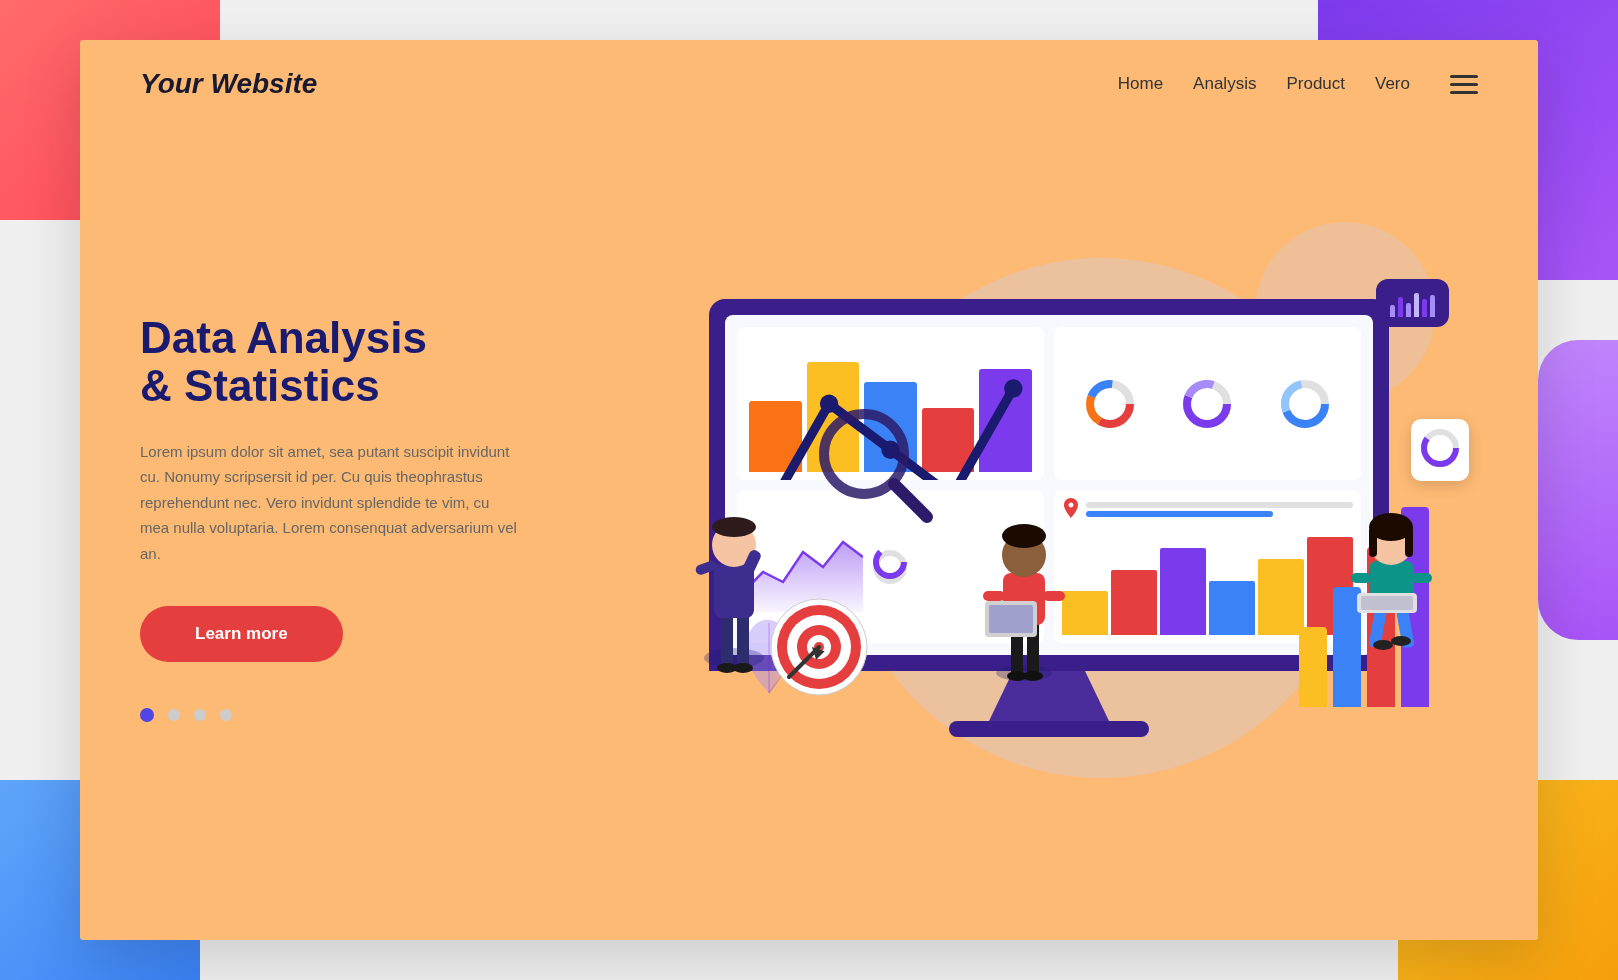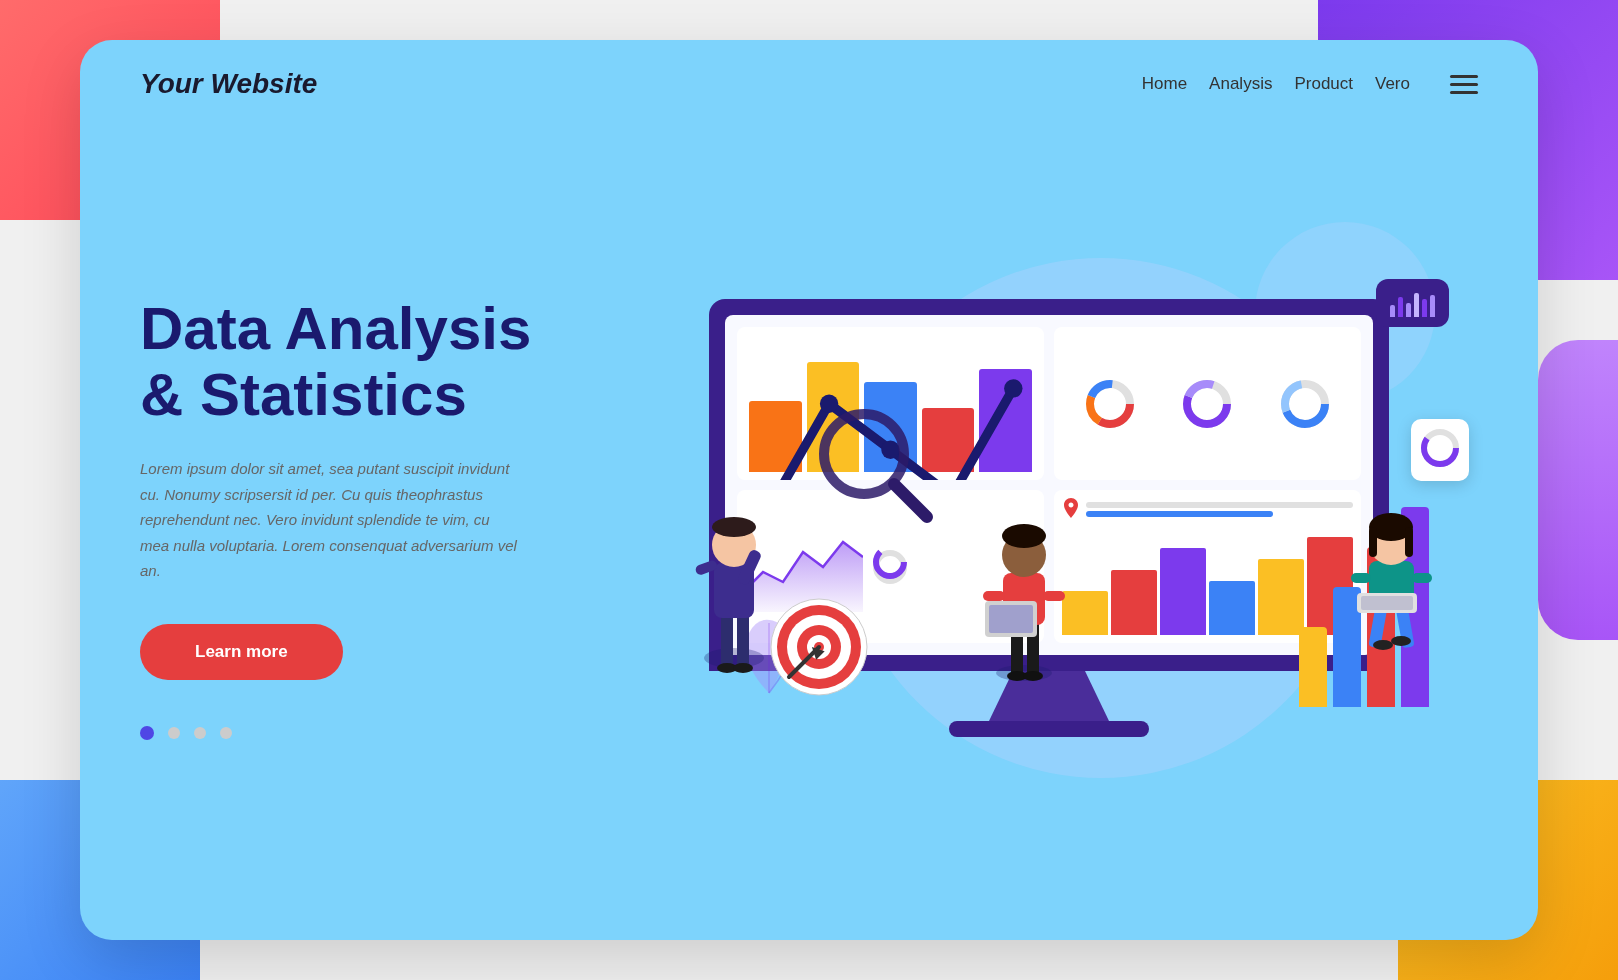--- a/index.html
+++ b/index.html
@@ -52,22 +52,22 @@
       width: 80px; height: 300px;
       background: linear-gradient(180deg, #c084fc, #a855f7);
       border-radius: 40px 0 0 40px;
       z-index: 0;
     }
 
     
     .main-card {
       position: absolute;
       top: 40px; left: 80px; right: 80px; bottom: 40px;
-      background: #7dd3fc;
-      border-radius: 32px;
+      background: #fdba74;
+      border-radius: 3px;
       z-index: 1;
       overflow: hidden;
       box-shadow: 0 20px 60px rgba(0,0,0,0.15);
     }
 
     
     .navbar {
       display: flex;
       align-items: center;
       padding: 28px 60px;
@@ -77,21 +77,21 @@
     .brand {
       font-size: 28px;
       font-weight: 800;
       color: #1a1a2e;
       margin-right: auto;
       font-style: italic;
     }
     .nav-links {
       display: flex;
       align-items: center;
-      gap: 22px;
+      gap: 30px;
       list-style: none;
     }
     .nav-links li a {
       text-decoration: none;
       color: #333;
       font-size: 17px;
       font-weight: 500;
     }
     .hamburger {
       margin-left: 40px;
@@ -115,33 +115,32 @@
       padding: 20px 60px 40px 60px;
       height: calc(100% - 100px);
     }
 
     
     .hero-left {
       flex: 0 0 480px;
       padding-right: 40px;
     }
     .hero-title {
-      font-size: 60px;
+      font-size: 44px;
       font-weight: 900;
       color: #1a1a6e;
       line-height: 1.1;
       margin-bottom: 28px;
     }
     .hero-description {
       font-size: 15px;
       color: #666;
       line-height: 1.7;
       margin-bottom: 40px;
       max-width: 380px;
-      font-style: italic;
     }
     .btn-learn-more {
       display: inline-block;
       padding: 18px 55px;
       background: #e53e3e;
       color: white;
       border-radius: 50px;
       font-size: 17px;
       font-weight: 600;
       cursor: pointer;

